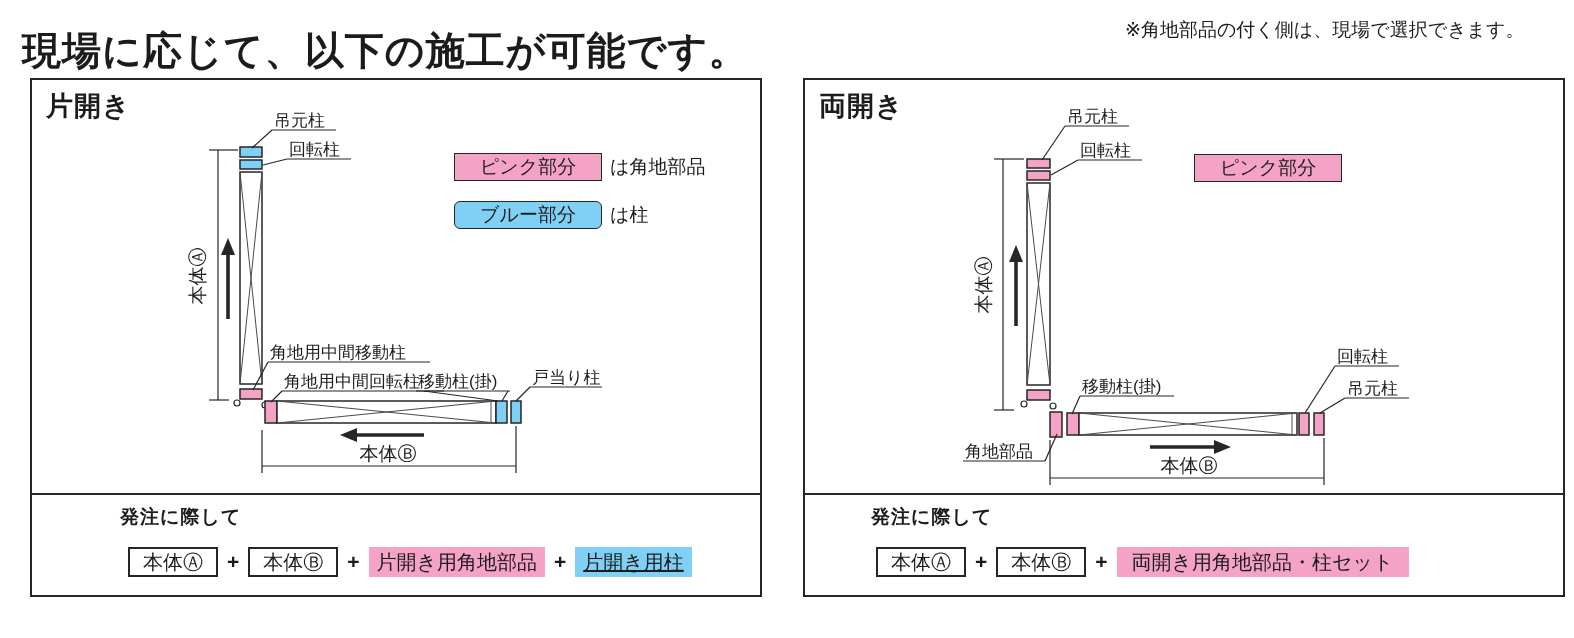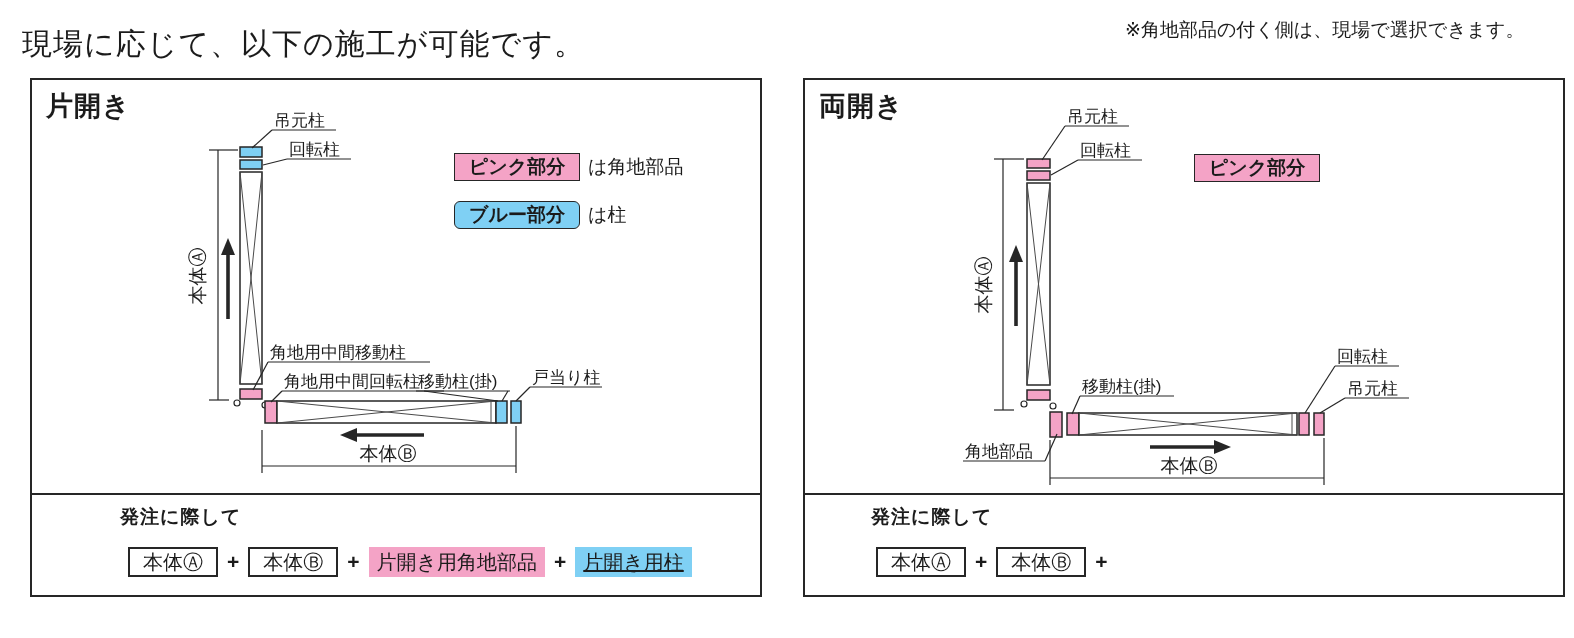--- a/index.html
+++ b/index.html
@@ -4,21 +4,21 @@
 <style>
   html,body{margin:0;padding:0;background:#ffffff;}
   body{
     width:1574px;height:638px;position:relative;overflow:hidden;
     font-family:"Liberation Sans","DejaVu Sans",sans-serif;
     color:#1b1b1b;
     -webkit-font-smoothing:antialiased;
   }
   .page-title{
     position:absolute;left:22px;top:24px;margin:0;
-    font-size:30px;font-weight:normal;letter-spacing:1px;
+    font-size:39px;font-weight:bold;letter-spacing:1px;
   }
   .notes{
     position:absolute;left:1114px;top:16px;
     font-size:19px;line-height:27px;white-space:nowrap;margin-left:11px;
   }
   .panel{
     position:absolute;top:78px;height:519px;border:2px solid #262626;
     background:#fff;box-sizing:border-box;
   }
   .panel-left{left:30px;width:732px;}
@@ -28,23 +28,22 @@
     font-size:27px;font-weight:bold;letter-spacing:1px;
   }
   svg.diagram{position:absolute;left:0;top:0;}
   .divider{position:absolute;left:-2px;right:-2px;top:413px;border-top:2px solid #262626;}
   .legend-row{
     position:absolute;display:flex;align-items:center;gap:8px;
     font-size:19px;white-space:nowrap;
   }
   .chip{
     display:inline-flex;align-items:center;justify-content:center;
-    width:126px;height:28px;border:1.5px solid #262626;box-sizing:border-box;
+    width:148px;height:28px;border:1.5px solid #262626;box-sizing:border-box;
     font-size:19px;
-    font-weight:bold;
   }
   .chip-pink{background:var(--pink);}
   .chip-blue{background:var(--blue);border-radius:6px;}
   .order-title{
     position:absolute;font-size:19px;font-weight:bold;letter-spacing:1px;white-space:nowrap;
   }
   .order-row{
     position:absolute;display:flex;align-items:center;gap:9px;
     font-size:20px;white-space:nowrap;
   }
@@ -254,14 +253,15 @@
   </div>
 
   <div class="divider"></div>
 
   <div class="order-title" style="left:66px;top:424px;">発注に際して</div>
   <div class="order-row" style="left:71px;top:467px;">
     <span class="obox obox-white">本体Ⓐ</span>
     <span class="plus">+</span>
     <span class="obox obox-white">本体Ⓑ</span>
     <span class="plus">+</span>
+    <span class="obox obox-pinkwide">両開き用角地部品・柱セット</span>
   </div>
 </section>
 
 </body></html>

